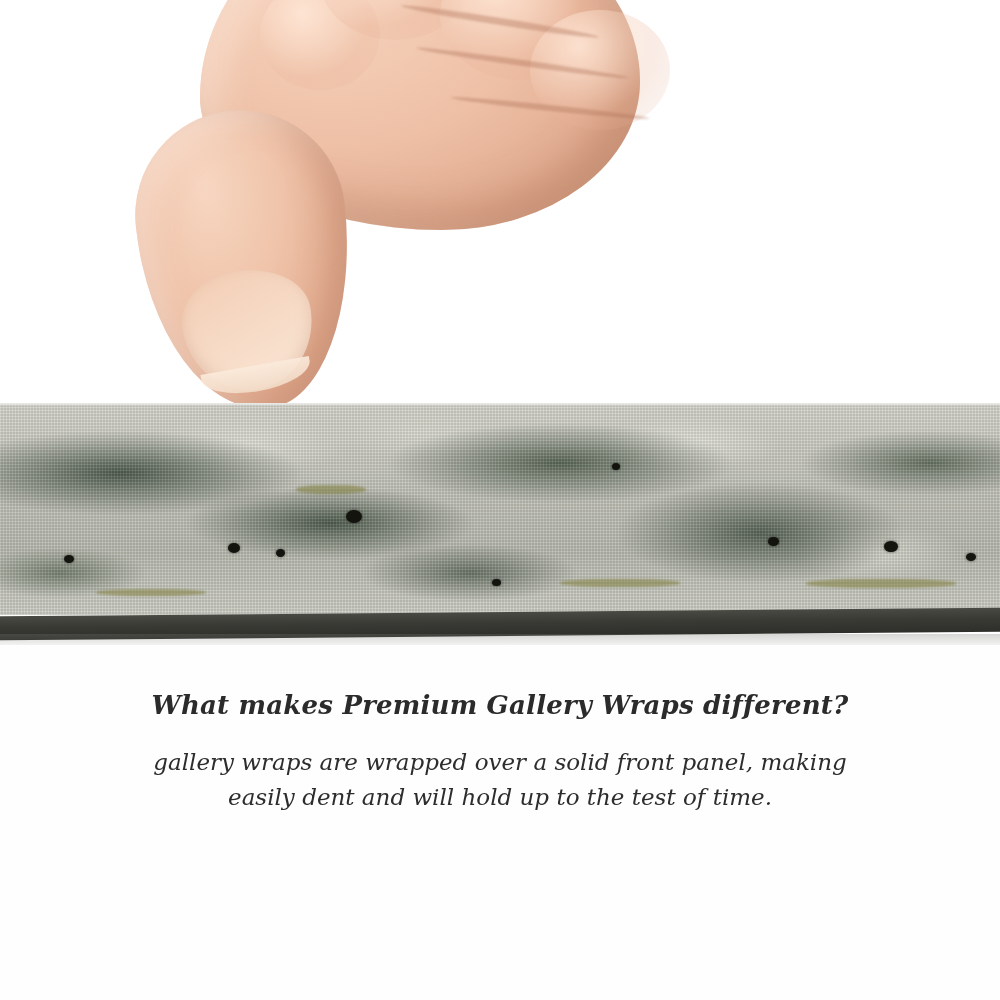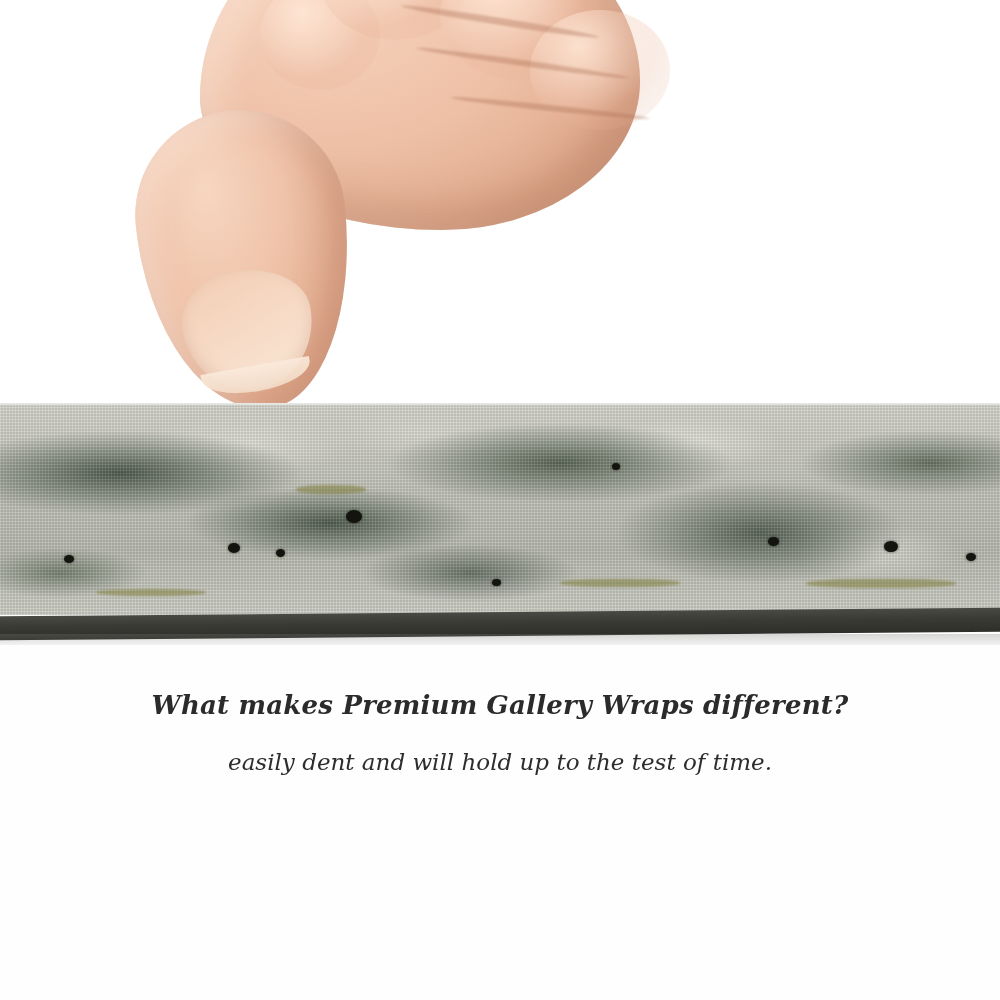--- a/index.html
+++ b/index.html
@@ -254,16 +254,17 @@
 
       <div class="slab-top-edge"></div>
     </div>
 
     <div class="slab-bottom-face"></div>
     <div class="slab-shadow"></div>
   </div>
 
   <div class="caption">
     <h2>What makes Premium Gallery Wraps different?</h2>
+    <p>gallery wraps are wrapped over a solid front panel, making</p>
     <p>easily dent and will hold up to the test of time.</p>
   </div>
 
 </div>
 
 </body></html>

